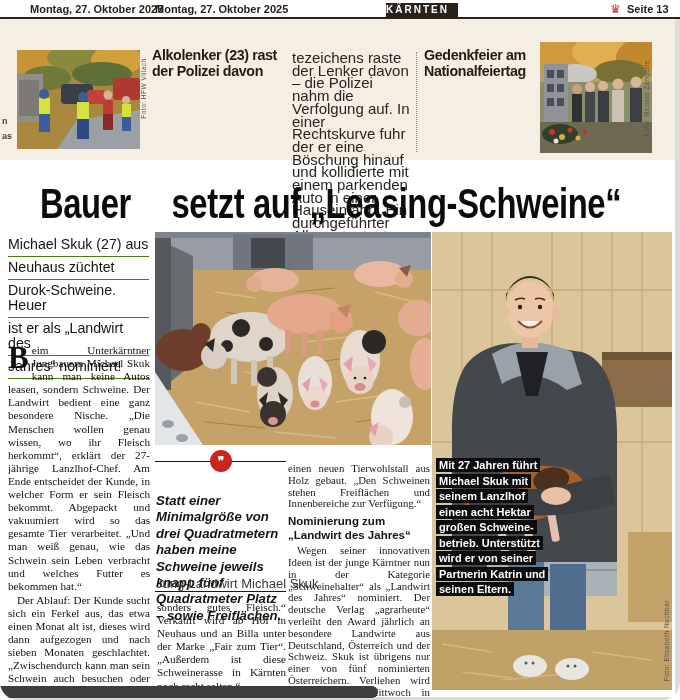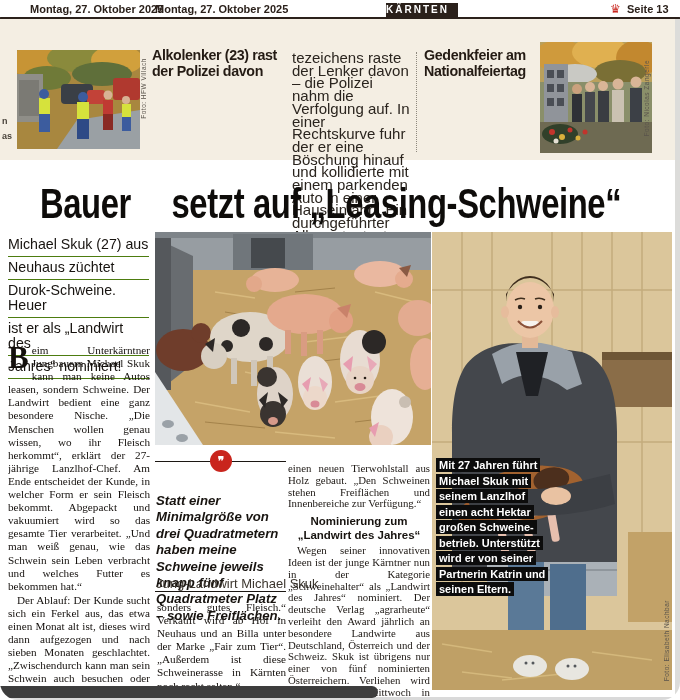--- a/index.html
+++ b/index.html
@@ -41,21 +41,21 @@
            text-align:center;font-size:12px;line-height:22px;font-weight:bold;}
   .pq-text{font-size:13.2px;line-height:16.4px;font-weight:bold;font-style:italic;color:#17130f;margin-top:16px;}
   .pq-cap{font-size:13px;color:#3c362e;}
   .col2{top:601px;left:157px;width:129px;height:88px;overflow:hidden;}
   .col2 p{margin:0;}
   .col3{top:452px;left:288px;width:142px;height:238px;overflow:hidden;margin-top:11px;}
   .col3 p{margin:0;}
   .col3 p.indent{text-indent:9px;}
   .col3 .serif3{font-family:"Liberation Serif",serif;font-size:10.8px;line-height:11.8px;text-align:justify;}
   .subhead{font-size:11.5px;line-height:13.5px;font-weight:bold;color:#17130f;
-           white-space:pre-line;margin:5px 0 3px 0;text-align:center;}
+           white-space:pre-line;margin:5px 0 3px 0;}
   
   .photo-cap{top:458px;left:436px;width:122px;font-size:11px;line-height:15.5px;font-weight:bold;}
   .photo-cap span{background:#0c0c0c;color:#ffffff;padding:1px 3px;white-space:pre-line;
                   -webkit-box-decoration-break:clone;box-decoration-break:clone;}
   
   .right-edge{top:19px;left:675px;width:5px;height:681px;background:#dcdcda;}
   .bottom-edge{top:697px;left:0;width:680px;height:3px;background:#d9d9d9;}
   .bottom-bar{top:686px;left:0;width:378px;height:12px;background:#3d3d3d;border-radius:0 7px 7px 0;z-index:5;}
   svg{display:block;}
 </style>

